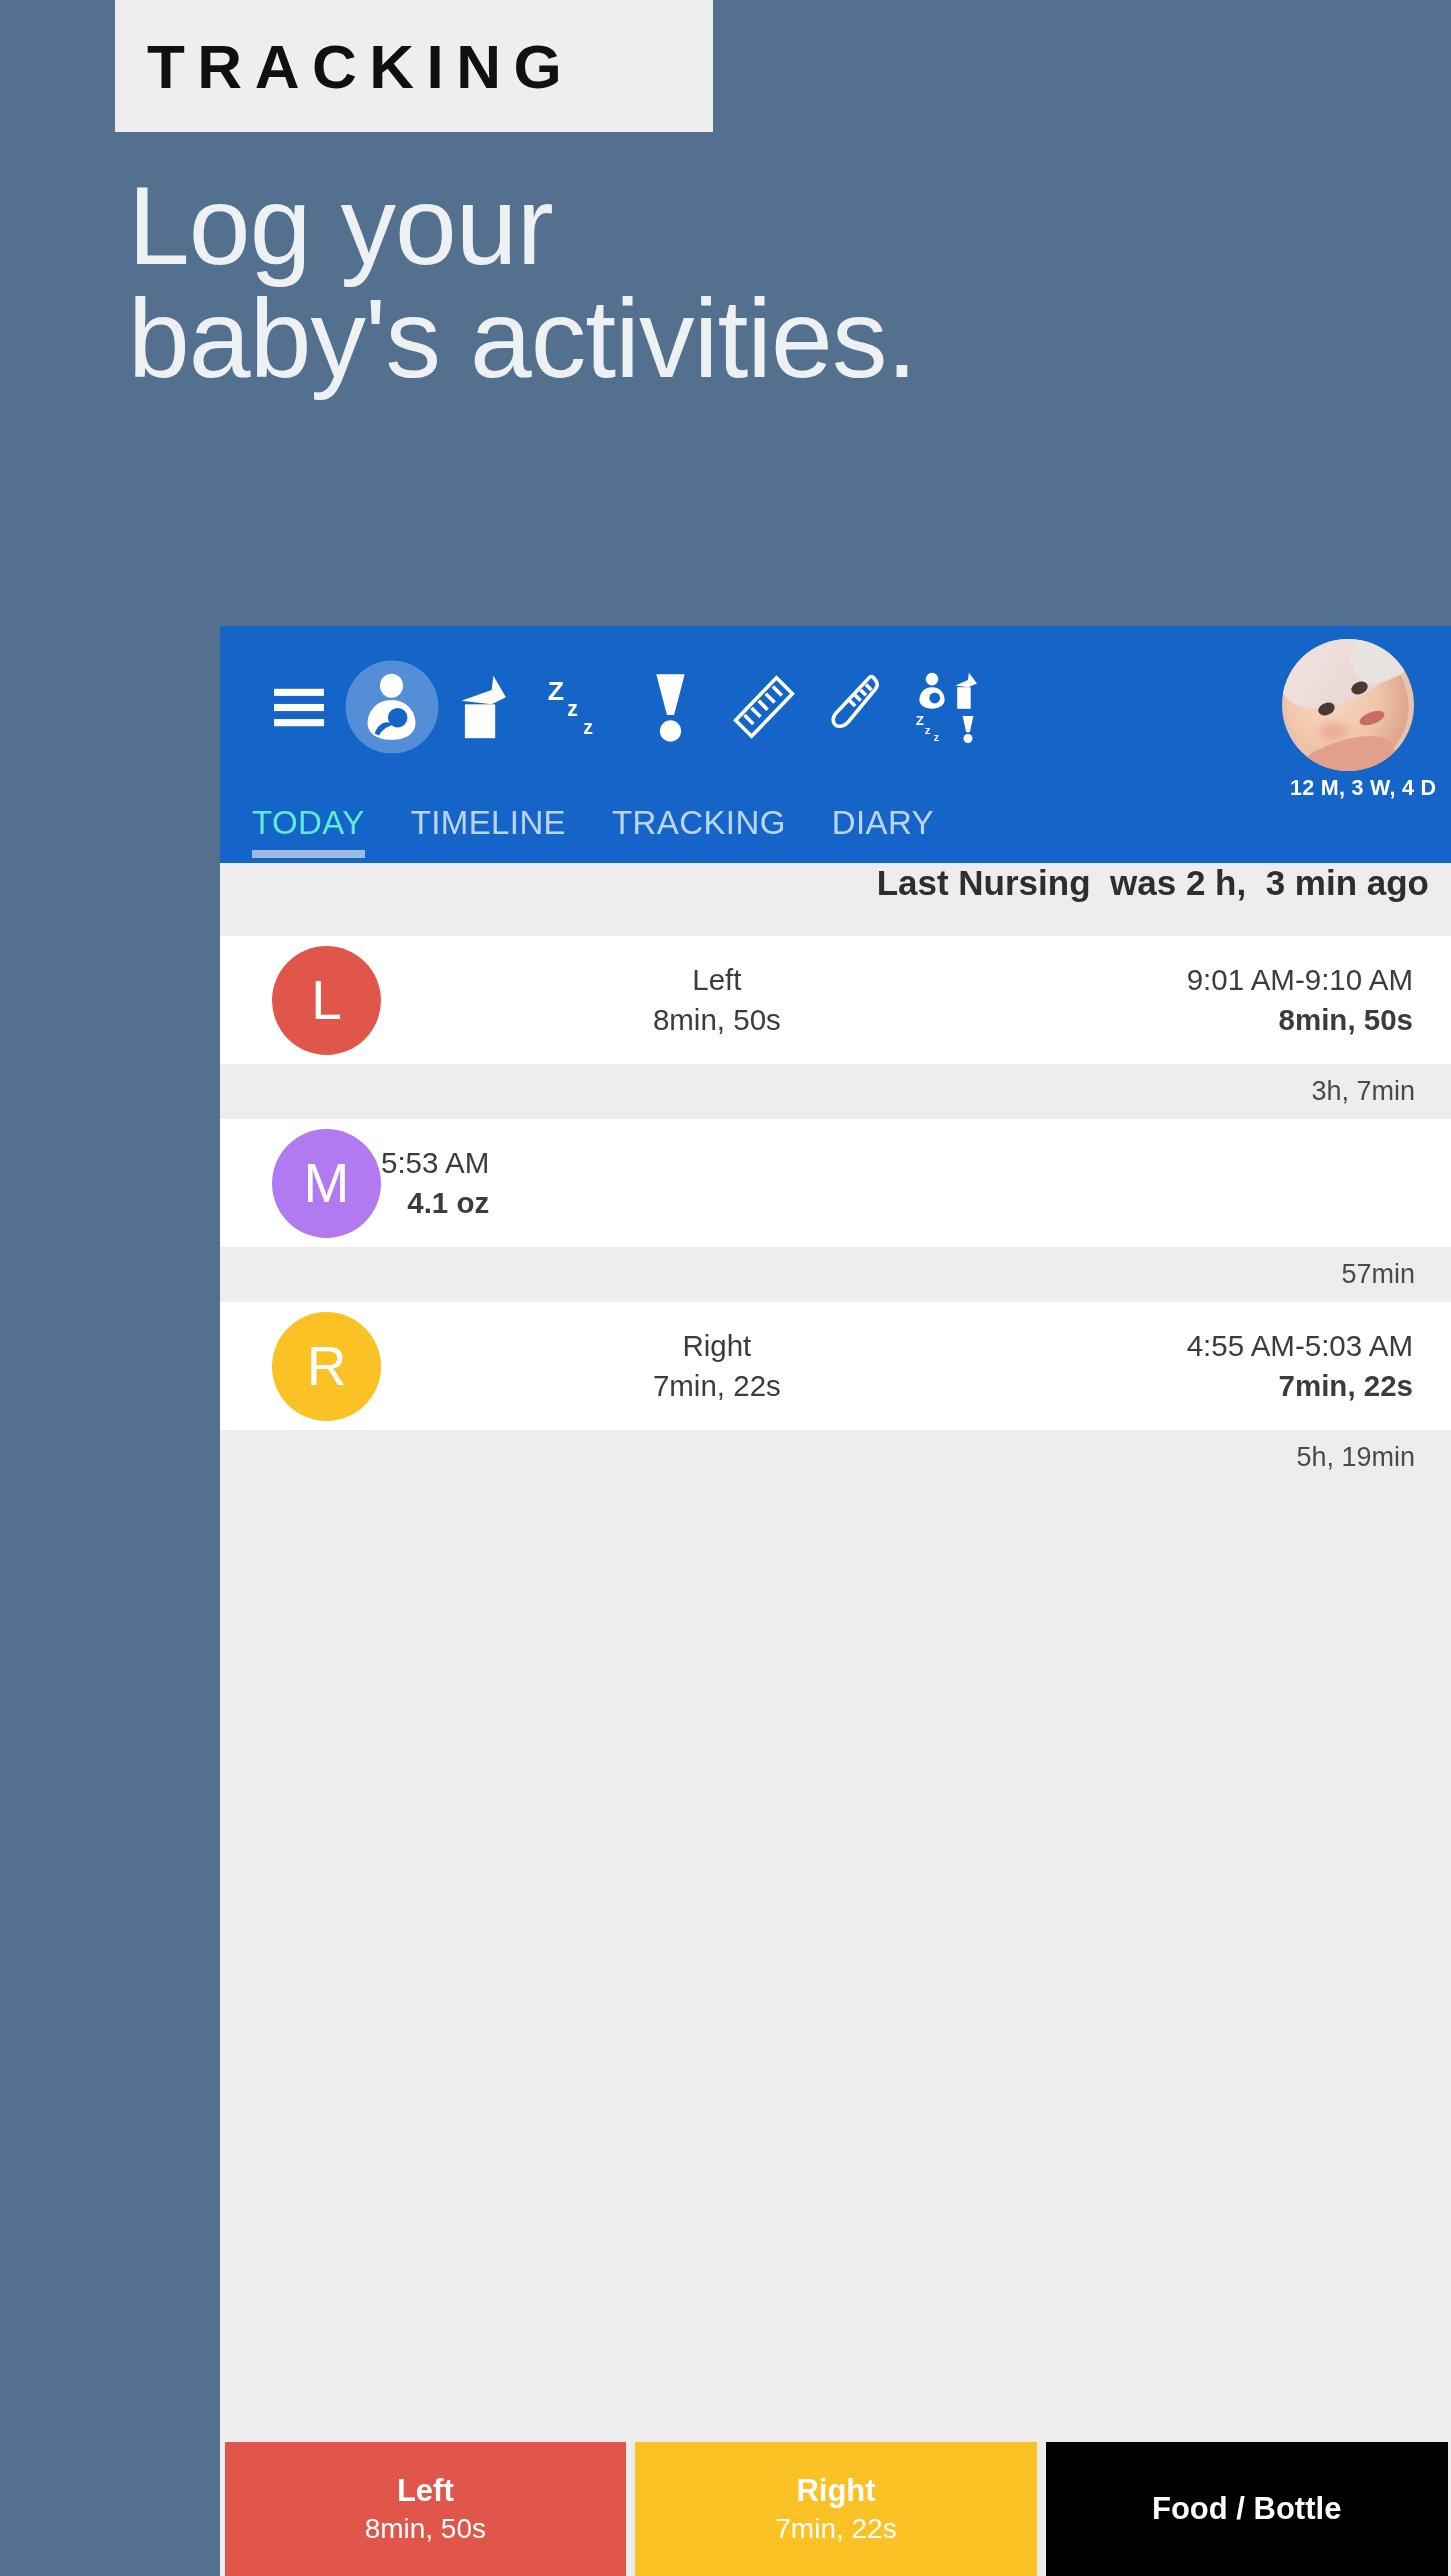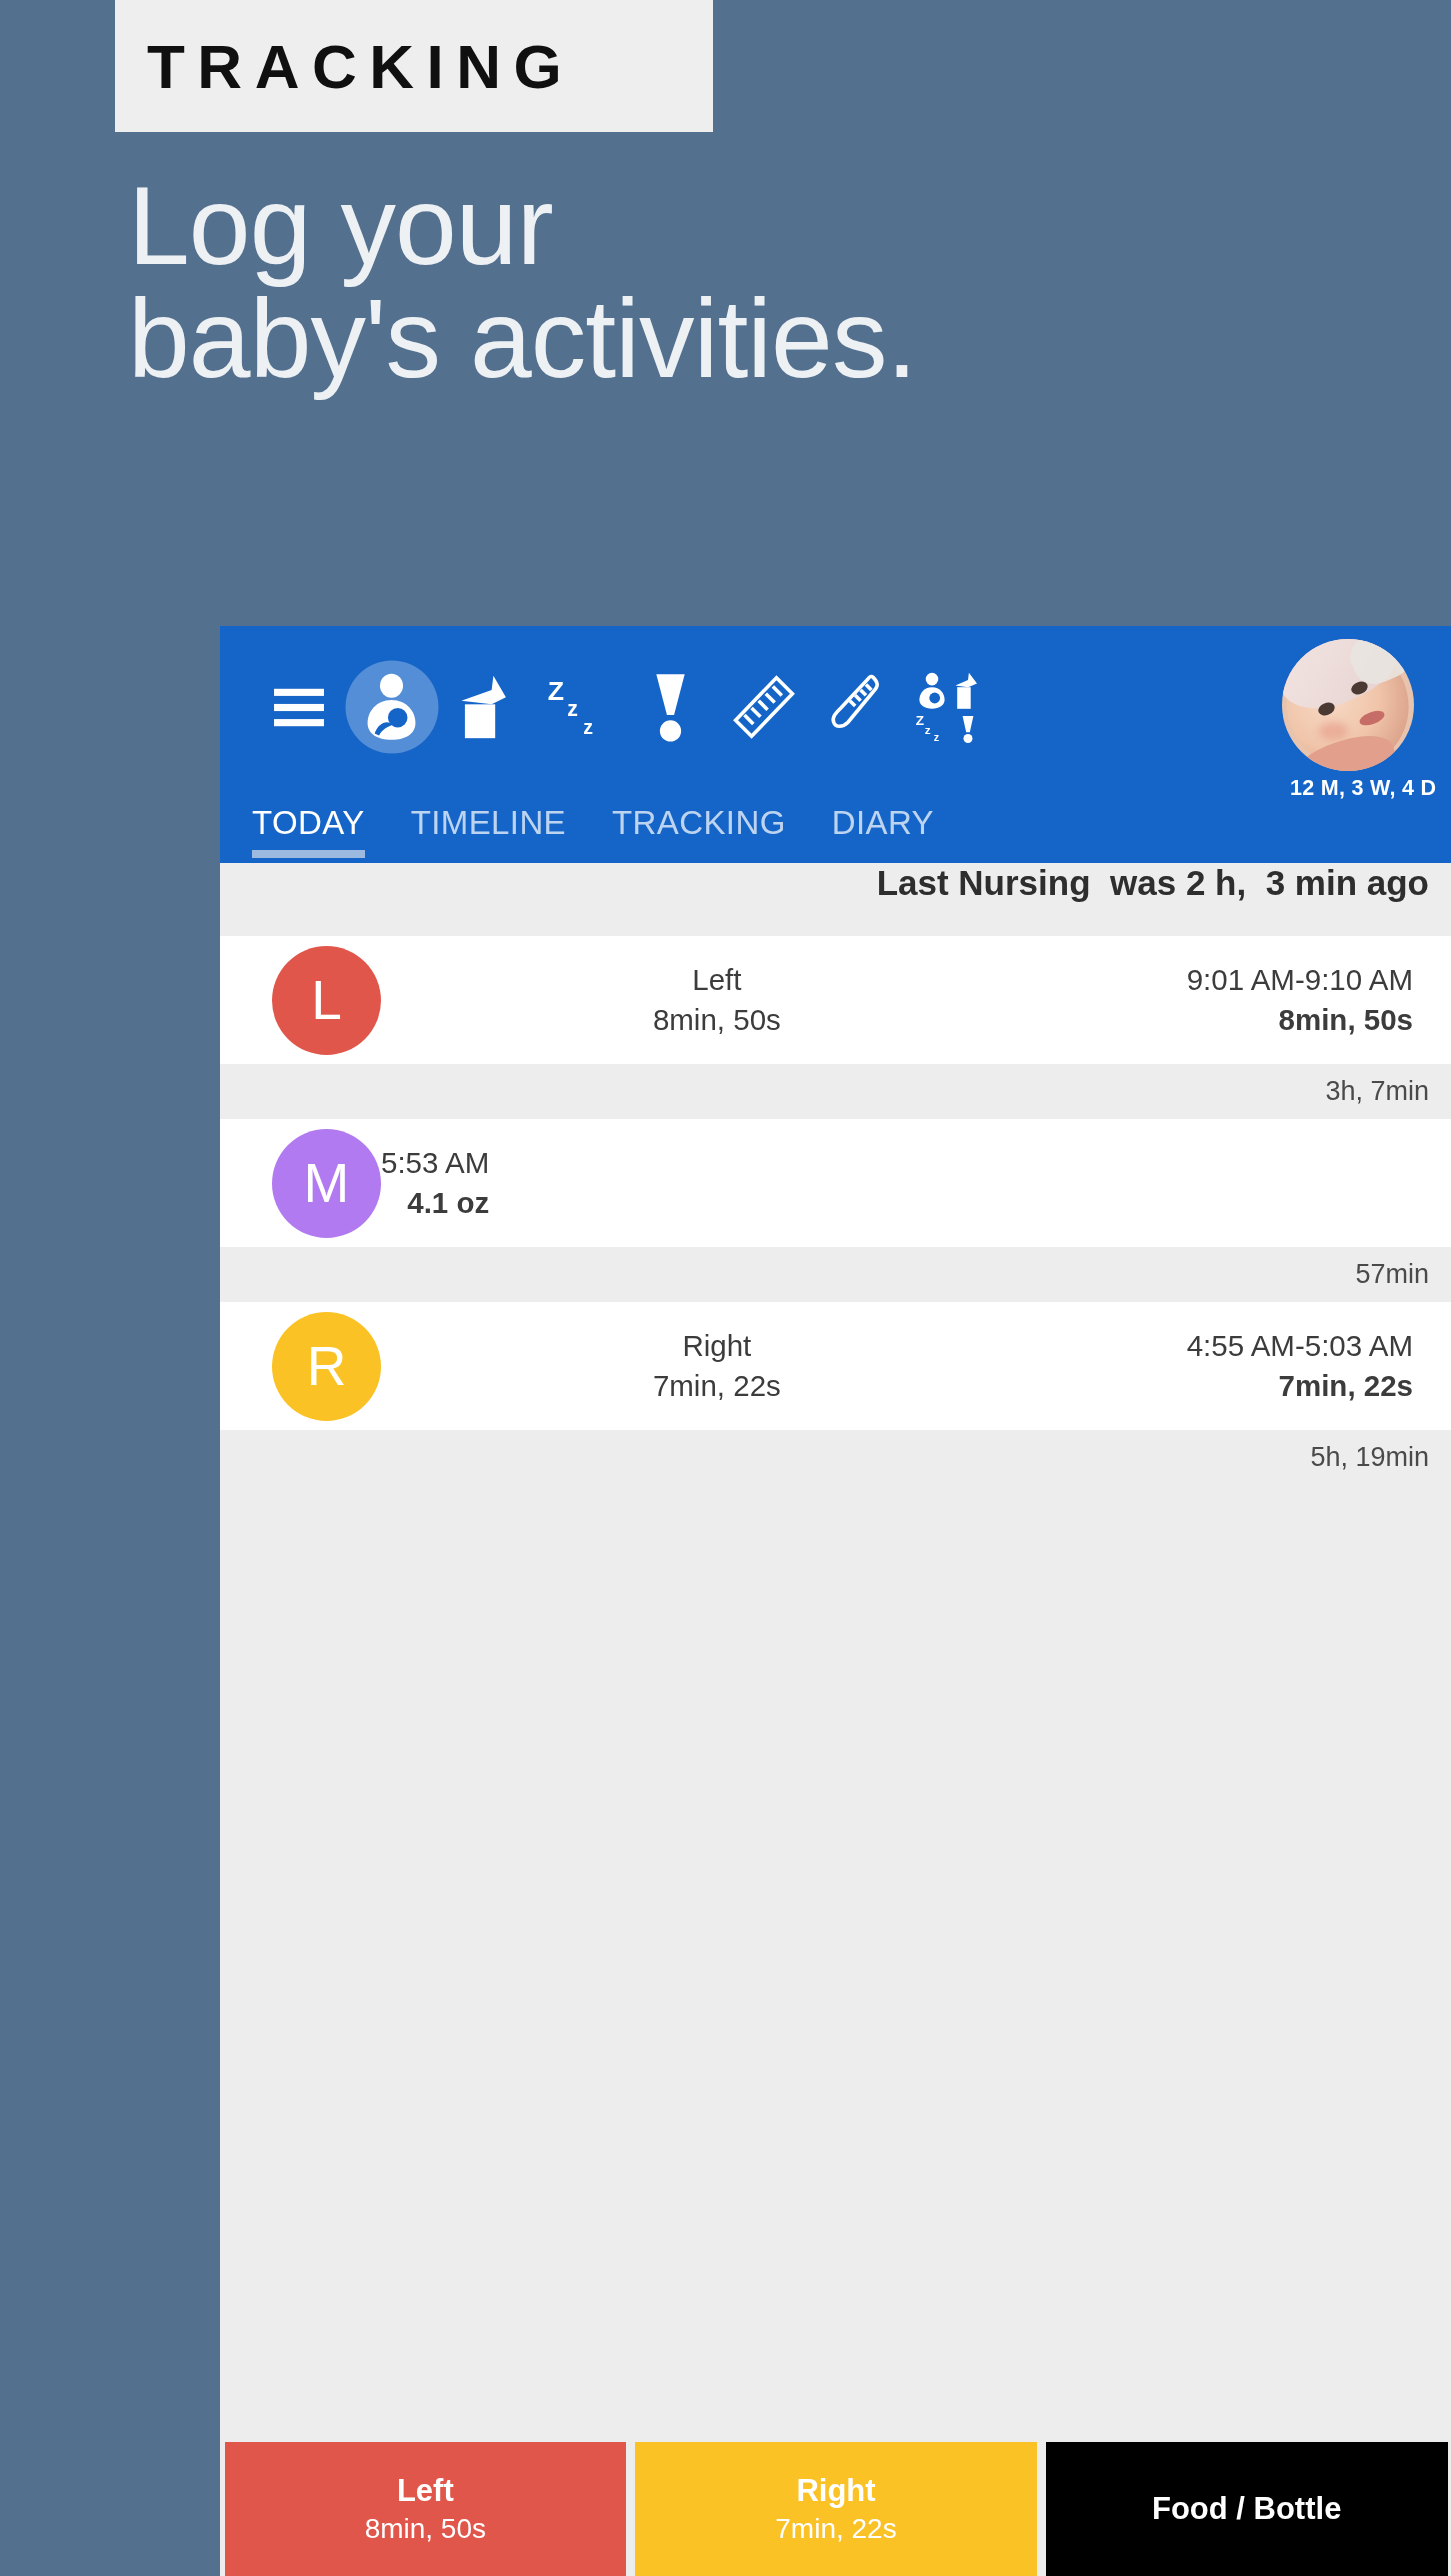--- a/index.html
+++ b/index.html
@@ -159,21 +159,21 @@
   }
   .tab{
     color:rgba(255,255,255,0.72);
     font-size:33px;
     letter-spacing:0.4px;
     padding:0 23px 16px 23px;
     position:relative;
     white-space:nowrap;
   }
   .tab:first-child{ padding-left:0; }
-  .tab.active{ color:#ffffff; }
+  .tab.active{ color:#5eead4; }
   .tab.active::after{
     content:"";
     position:absolute;
     left:0; right:23px; bottom:0;
     height:8px;
     background:#9cb9e0;
   }
 
   
   .last-row{
@@ -220,21 +220,21 @@
     line-height:1.34;
     white-space:nowrap;
     flex:0 0 auto;
   }
   .entry-right .b{ font-weight:bold; }
 
   .gap{
     background:#ededed;
     height:55px;
     display:flex;align-items:center;justify-content:flex-end;
-    padding-right:23px;
+    padding-right:37px;
     color:#4a4a4a;
     font-size:27px;
     flex:0 0 auto;
   }
   .filler{ background:#ededed; flex:1 1 auto; }
 
   
   .actions{
     display:flex;
     gap:9px;

